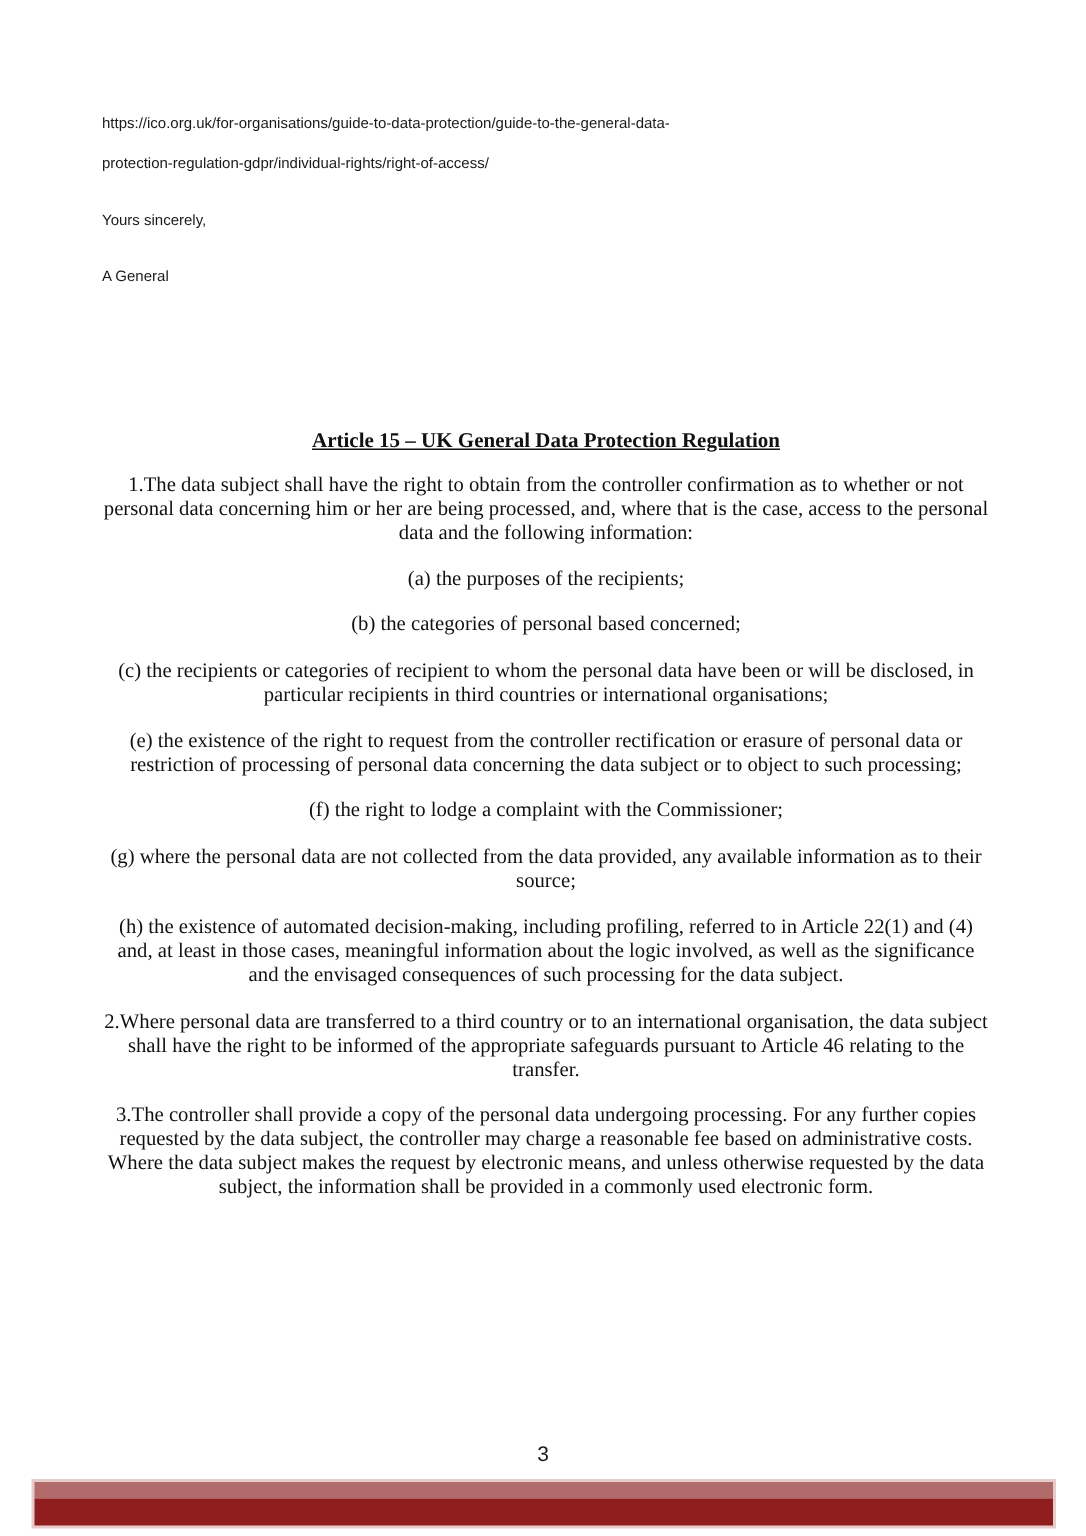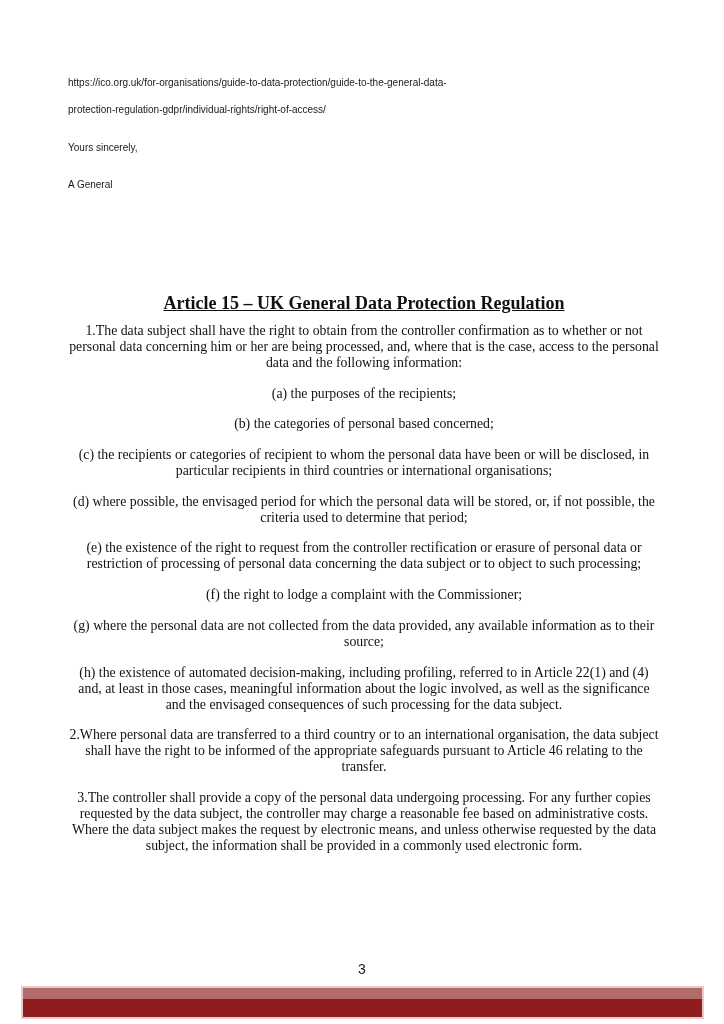--- a/index.html
+++ b/index.html
@@ -34,26 +34,26 @@
     position: absolute;
     top: 286px;
     left: 68px;
     width: 592px;
     font-family: "Liberation Serif", serif;
     font-size: 13.8px;
     line-height: 16px;
     color: #111111;
   }
   .article h1 {
-    font-size: 18px;
+    font-size: 14px;
     font-weight: bold;
     text-decoration: underline;
     text-align: center;
     line-height: 18px;
-    margin: 8px 0 11px 0;
+    margin: 0 0 11px 0;
   }
   .article p { margin: 0 0 14.7px 0; text-align: center; }
   
   .page-number {
     position: absolute;
     top: 961px;
     left: 0;
     right: 0;
     text-align: center;
     font-family: "Liberation Sans", sans-serif;
@@ -85,21 +85,20 @@
     <p>Yours sincerely,</p>
     <p>A General</p>
   </div>
 
   <div class="article">
     <h1>Article 15 – UK General Data Protection Regulation</h1>
     <p>1.The data subject shall have the right to obtain from the controller confirmation as to whether or not personal data concerning him or her are being processed, and, where that is the case, access to the personal data and the following information:</p>
     <p>(a) the purposes of the recipients;</p>
     <p>(b) the categories of personal based concerned;</p>
     <p>(c) the recipients or categories of recipient to whom the personal data have been or will be disclosed, in particular recipients in third countries or international organisations;</p>
-    <p>(d) where possible, the envisaged period for which the personal data will be stored, or, if not possible, the criteria used to determine that period;</p>
     <p>(e) the existence of the right to request from the controller rectification or erasure of personal data or restriction of processing of personal data concerning the data subject or to object to such processing;</p>
     <p>(f) the right to lodge a complaint with the Commissioner;</p>
     <p>(g) where the personal data are not collected from the data provided, any available information as to their source;</p>
     <p>(h) the existence of automated decision-making, including profiling, referred to in Article 22(1) and (4) and, at least in those cases, meaningful information about the logic involved, as well as the significance and the envisaged consequences of such processing for the data subject.</p>
     <p>2.Where personal data are transferred to a third country or to an international organisation, the data subject shall have the right to be informed of the appropriate safeguards pursuant to Article 46 relating to the transfer.</p>
     <p>3.The controller shall provide a copy of the personal data undergoing processing. For any further copies requested by the data subject, the controller may charge a reasonable fee based on administrative costs. Where the data subject makes the request by electronic means, and unless otherwise requested by the data subject, the information shall be provided in a commonly used electronic form.</p>
   </div>
 
   <div class="page-number">3</div>
 

